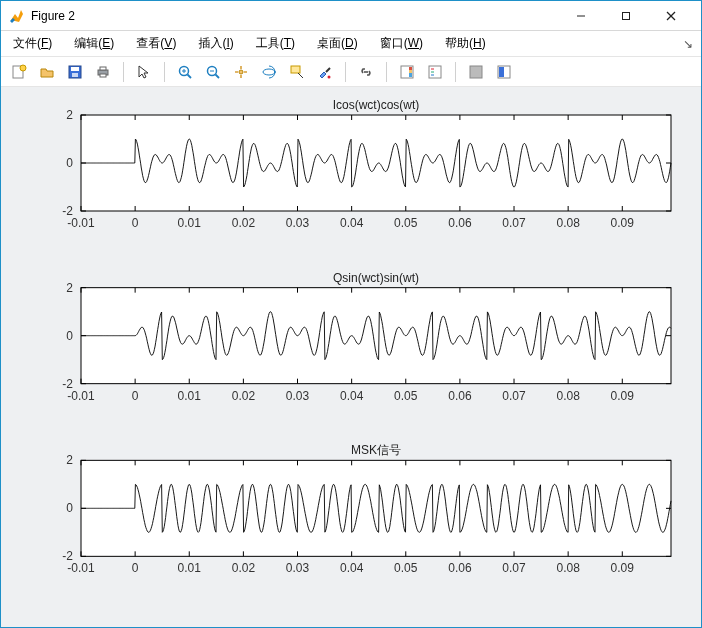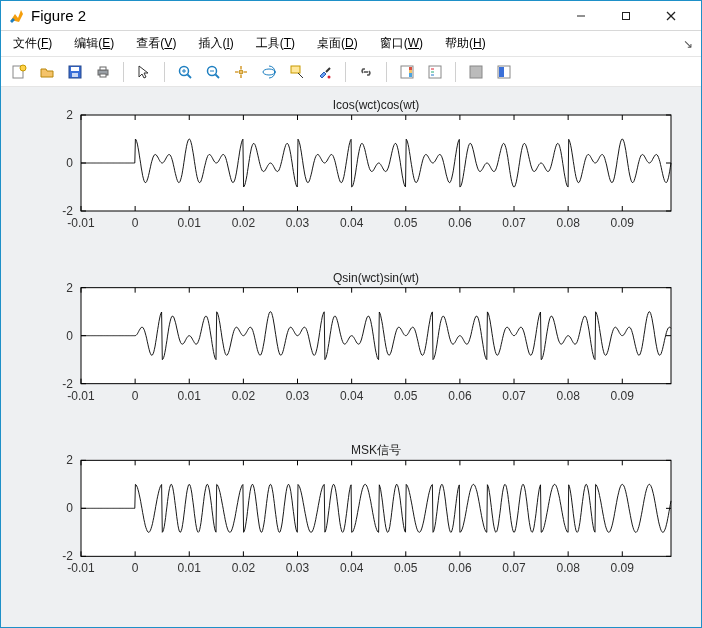--- a/index.html
+++ b/index.html
@@ -1,19 +1,19 @@
 <!DOCTYPE html>
 <html><head>
 <meta charset="utf-8">
 <style>
   html,body{margin:0;padding:0;font-family:"Microsoft YaHei","Segoe UI",sans-serif;font-size:12px;color:#000;background:#fff}
   .window{width:702px;height:628px;border:1px solid #1e90c8;box-sizing:border-box;background:#fff;display:flex;flex-direction:column}
   .titlebar{height:30px;background:#fff;display:flex;align-items:center;padding:0 8px;border-bottom:1px solid #d8d8d8}
   .titlebar .ico{width:16px;height:16px;margin-right:6px}
-  .titlebar .title{flex:0 0 auto;font-size:15px}
+  .titlebar .title{flex:0 0 auto;font-size:12px}
   .titlebar .spacer{flex:1}
   .winbtn{width:45px;height:29px;display:flex;align-items:center;justify-content:center;color:#222}
   .winbtn svg{width:10px;height:10px}
   .menubar{height:24px;display:flex;padding:2px 8px;gap:14px;border-bottom:1px solid #e5e5e5;position:relative}
   .menuitem{cursor:default;padding:2px 4px}
   .menuitem u{text-decoration:underline}
   .menubar .dropglyph{position:absolute;right:8px;top:6px;color:#555}
   .toolbar{height:30px;display:flex;align-items:center;padding:2px 6px;gap:4px;border-bottom:1px solid #e5e5e5}
   .tbtn{width:22px;height:22px;display:flex;align-items:center;justify-content:center;border:1px solid transparent;border-radius:2px}
   .tsep{width:1px;height:20px;background:#d0d0d0;margin:0 4px}

